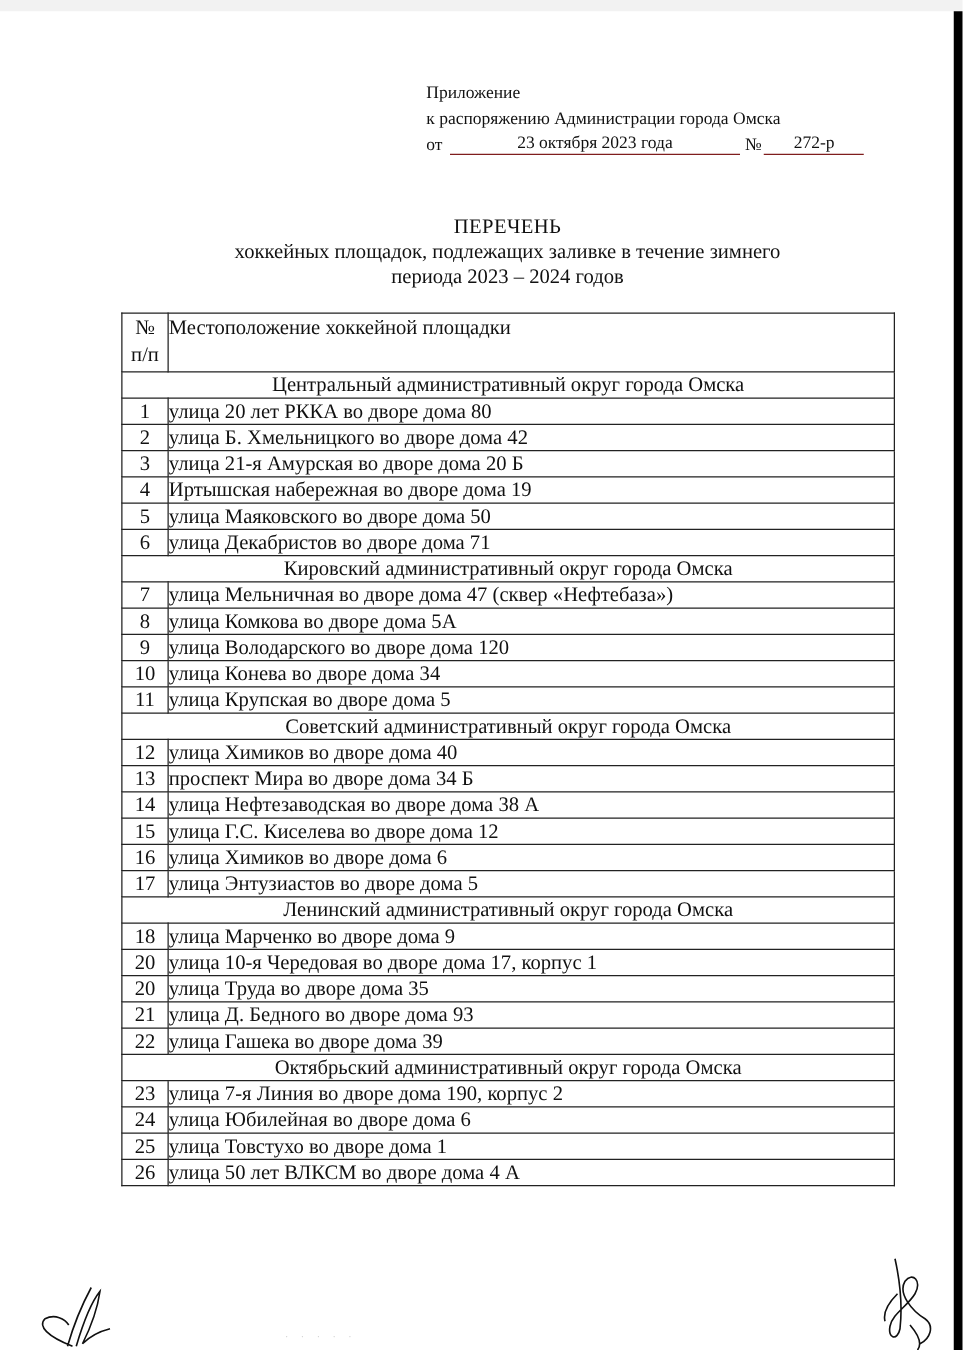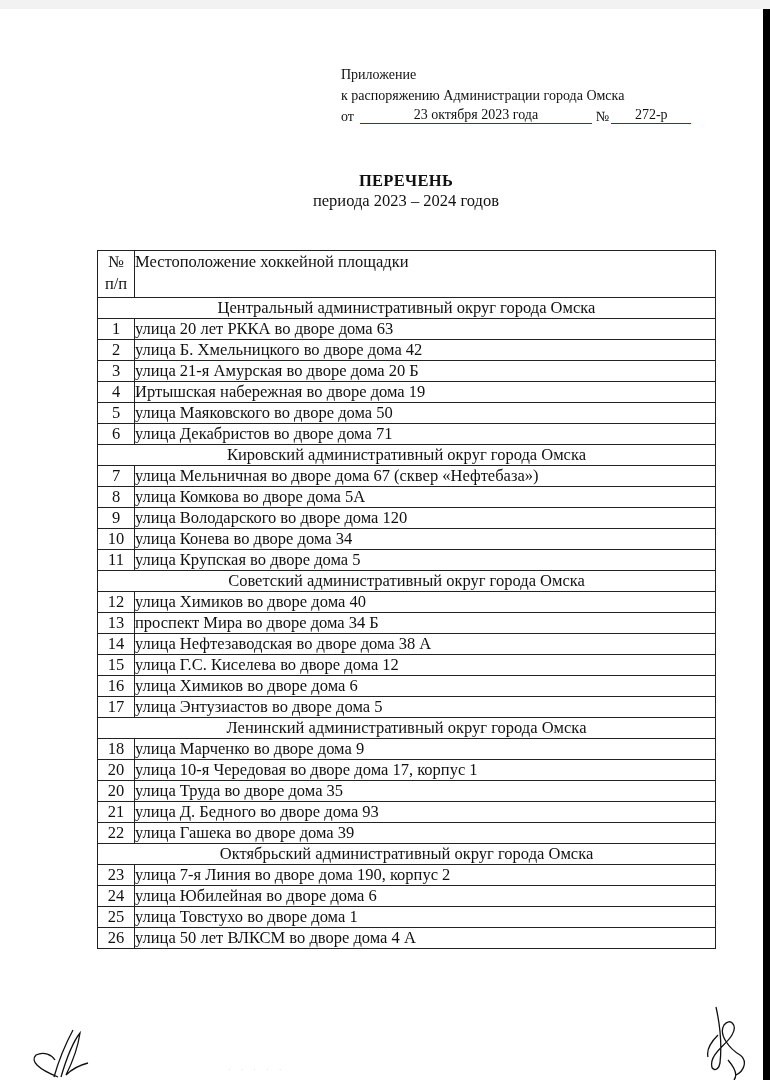--- a/index.html
+++ b/index.html
@@ -13,21 +13,21 @@
     .rightbar { position: absolute; left: 763px; top: 9px; width: 7px; height: 1071px; background: #000; }
 
     .appendix { position: absolute; left: 341px; top: 64px; font-size: 14px; line-height: 21px; }
     .appendix .line { white-space: nowrap; }
     .appendix .blank { display: inline-block; border-bottom: 1px solid #7f1d1d; text-align: center; line-height: 17px; }
     .appendix .date { width: 232px; margin-left: 6px; position: relative; top: -2px; }
     .appendix .numlbl { margin-left: 4px; }
     .appendix .num { width: 80px; margin-left: 2px; position: relative; top: -2px; }
 
     .title { position: absolute; left: 100px; width: 612px; top: 171px; text-align: center; font-size: 16.5px; line-height: 20px; }
-    .title .head { letter-spacing: 0.3px; font-weight: bold; }
+    .title .head { letter-spacing: 0.3px; }
 
     table.list {
       position: absolute; left: 97px; top: 250px; width: 619px;
       border-collapse: collapse; font-size: 16.5px;
     }
     table.list td, table.list th {
       border: 1.3px solid #222; padding: 0; font-weight: normal;
     }
     table.list th { height: 46px; vertical-align: top; }
     th.colnum { width: 36px; text-align: center; line-height: 22px; padding-top: 1px; }
@@ -51,40 +51,41 @@
 <div class="appendix">
   <div class="line">Приложение</div>
   <div class="line">к распоряжению Администрации города Омска</div>
   <div class="line">
     <span>от</span><span class="blank date">23 октября 2023 года</span><span class="numlbl">№</span><span class="blank num">272-р</span>
   </div>
 </div>
 
 <div class="title">
   <div class="head">ПЕРЕЧЕНЬ</div>
+  <div>хоккейных площадок, подлежащих заливке в течение зимнего</div>
   <div>периода 2023 – 2024 годов</div>
 </div>
 
 <table class="list">
   <thead>
     <tr>
       <th class="colnum">
         <div>№</div>
         <div>п/п</div>
       </th>
       <th class="colloc">Местоположение хоккейной площадки</th>
     </tr>
   </thead>
   <tbody id="tbody">
       <tr>
         <td colspan="2" class="district">Центральный административный округ города Омска</td>
       </tr>
       <tr>
         <td class="n">1</td>
-        <td class="loc">улица 20 лет РККА во дворе дома 63</td>
+        <td class="loc">улица 20 лет РККА во дворе дома 80</td>
       </tr>
       <tr>
         <td class="n">2</td>
         <td class="loc">улица Б. Хмельницкого во дворе дома 42</td>
       </tr>
       <tr>
         <td class="n">3</td>
         <td class="loc">улица 21-я Амурская во дворе дома 20 Б</td>
       </tr>
       <tr>
@@ -97,21 +98,21 @@
       </tr>
       <tr>
         <td class="n">6</td>
         <td class="loc">улица Декабристов во дворе дома 71</td>
       </tr>
       <tr>
         <td colspan="2" class="district">Кировский административный округ города Омска</td>
       </tr>
       <tr>
         <td class="n">7</td>
-        <td class="loc">улица Мельничная во дворе дома 67 (сквер «Нефтебаза»)</td>
+        <td class="loc">улица Мельничная во дворе дома 47 (сквер «Нефтебаза»)</td>
       </tr>
       <tr>
         <td class="n">8</td>
         <td class="loc">улица Комкова во дворе дома 5А</td>
       </tr>
       <tr>
         <td class="n">9</td>
         <td class="loc">улица Володарского во дворе дома 120</td>
       </tr>
       <tr>

